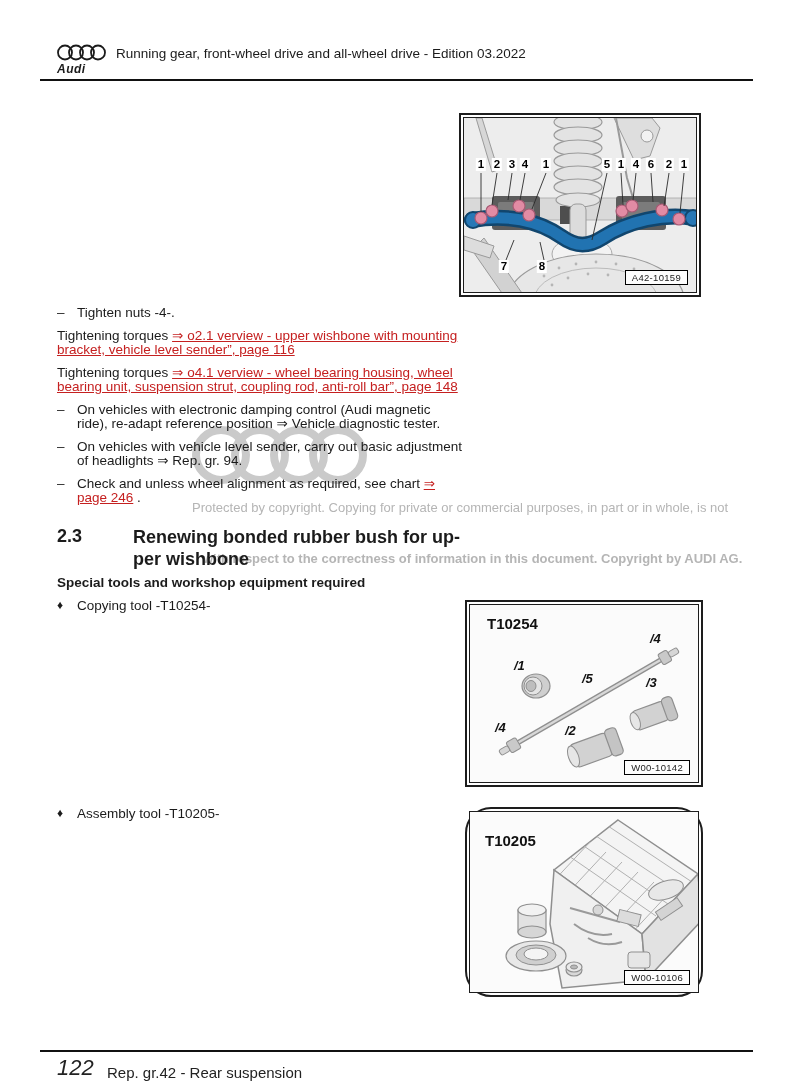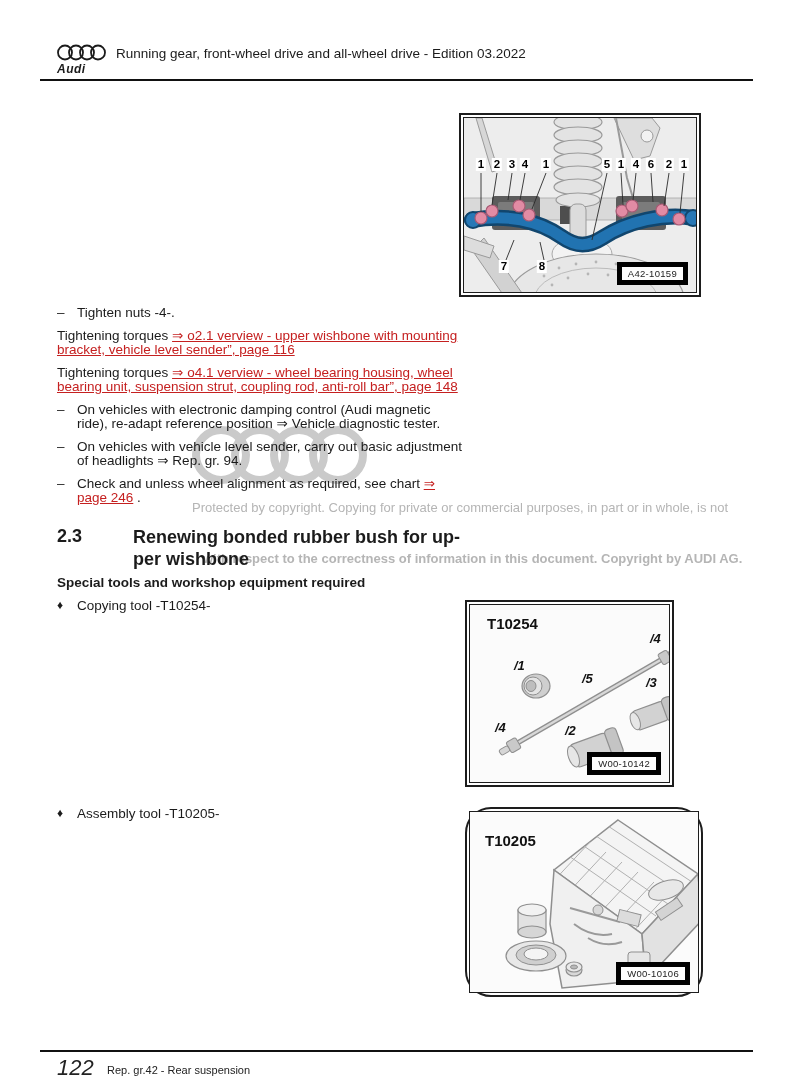--- a/index.html
+++ b/index.html
@@ -16,21 +16,21 @@
   .hdr-logo { position: absolute; left: 57px; top: 44px; width: 52px; }
   .hdr-logo svg { display: block; }
   .hdr-logo-word { font-weight: bold; font-size: 12px; letter-spacing: .5px; margin-top: 1px; font-style: italic; }
   .hdr-titles { position: absolute; left: 116px; top: 45px; font-size: 13.5px; line-height: 17px; }
   .rule-top { position: absolute; left: 40px; top: 79px; width: 713px; height: 2px; background: #111; }
   
   .fig { position: absolute; border: 2px solid #1d1d1d; background: #fff; }
   .fig-inner { position: absolute; inset: 2px; border: 1px solid #1d1d1d; overflow: hidden; background: #f2f2f2; }
   .fig-ref {
     position: absolute; right: 8px; bottom: 7px;
-    border: 5px solid #000000; background: #fdfdfd;
+    border: 1px solid #000000; background: #fdfdfd;
     font-size: 9.5px; padding: 1px 6px; color: #222; letter-spacing: .3px;
   }
   .callout {
     position: absolute; transform: translateX(-50%);
     background: #ffffff; color: #000;
     font-size: 11.5px; font-weight: bold; line-height: 13px;
     padding: 0 2px; text-align: center;
   }
   .fig-title { position: absolute; font-size: 15px; font-weight: bold; color: #111; }
   .part-label { position: absolute; font-size: 13px; font-weight: bold; font-style: italic; color: #111; }
@@ -45,21 +45,21 @@
   .section-title { font-size: 18px; font-weight: bold; line-height: 22px; width: 330px; }
   .tools-heading { position: absolute; left: 57px; top: 575px; font-size: 13.5px; font-weight: bold; z-index: 2; }
   .tool-bullet { position: absolute; left: 57px; display: flex; font-size: 13.5px; z-index: 2; }
   .tool-bullet .marker { width: 20px; flex: 0 0 20px; font-size: 12px; }
   
   .wm-rings { position: absolute; left: 190px; top: 424px; z-index: 1; opacity: .55; }
   .wm-text { position: absolute; color: #b5b5b5; font-size: 13px; z-index: 1; white-space: nowrap; }
   
   .rule-bottom { position: absolute; left: 40px; top: 1050px; width: 713px; height: 2px; background: #111; }
   .footer-page { position: absolute; left: 57px; top: 1055px; font-size: 22px; color: #222; font-style: italic; }
-  .footer-rep { position: absolute; left: 107px; top: 1064px; font-size: 11px; color: #222; }
+  .footer-rep { position: absolute; left: 107px; top: 1064px; font-size: 15px; color: #222; }
 </style>
 </head>
 <body>
 
 <div class="page">
 
   <div class="hdr-logo">
     <svg width="50" height="17" viewBox="0 0 50 17">
       <circle cx="8" cy="8.5" r="7" fill="none" stroke="#1b1b1b" stroke-width="1.8"></circle>
       <circle cx="19" cy="8.5" r="7" fill="none" stroke="#1b1b1b" stroke-width="1.8"></circle>
@@ -220,21 +220,21 @@
     </div>
   </div>
 
   <div class="tools-heading">Special tools and workshop equipment required</div>
 
   <div class="tool-bullet" style="top:598px;">
     <span class="marker">♦</span>
     <span>Copying tool -T10254-</span>
   </div>
 
-  <div class="fig" style="left:465px; top:600px; width:209px; height:187px;">
+  <div class="fig" style="left:465px; top:600px; width:238px; height:187px;">
     <div class="fig-inner" style="background:#fbfbfb;">
       <svg width="232" height="181" viewBox="0 0 232 181">
 
         <g>
           <line x1="44" y1="140" x2="194" y2="53" stroke="#8f8f8f" stroke-width="5"></line>
           <line x1="44" y1="140" x2="194" y2="53" stroke="#d8d8d8" stroke-width="2.5"></line>
 
           <g transform="translate(194,53) rotate(-30)">
             <rect x="-4" y="-6" width="10" height="12" rx="2" fill="#c9c9c9" stroke="#8f8f8f"></rect>
             <rect x="6" y="-3" width="10" height="6" rx="2" fill="#d6d6d6" stroke="#8f8f8f"></rect>

